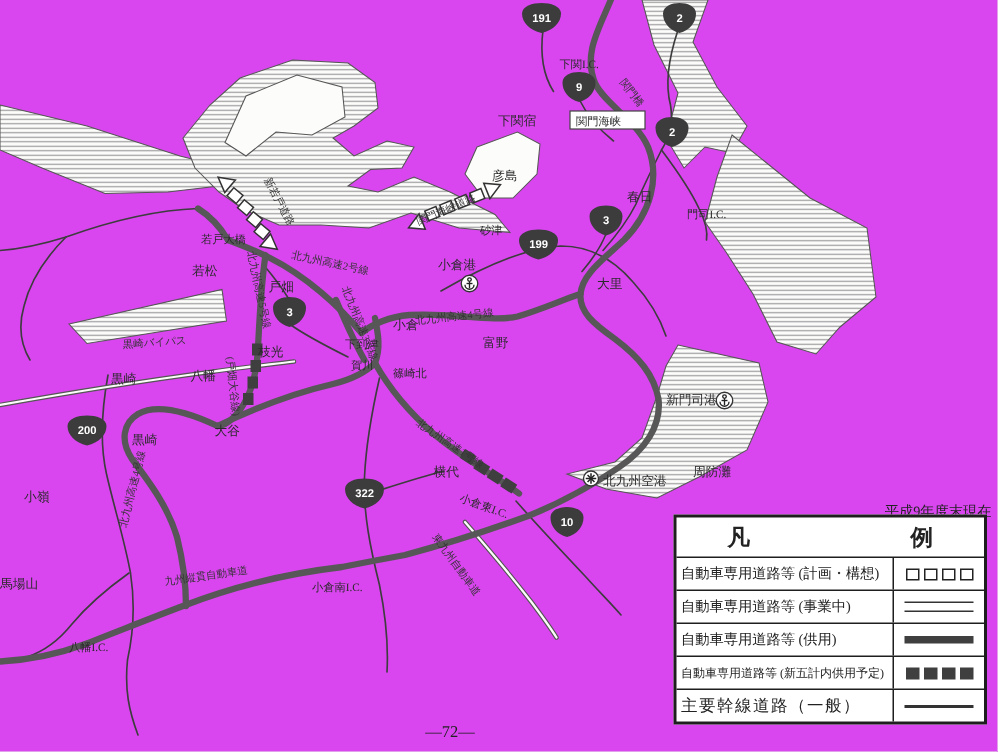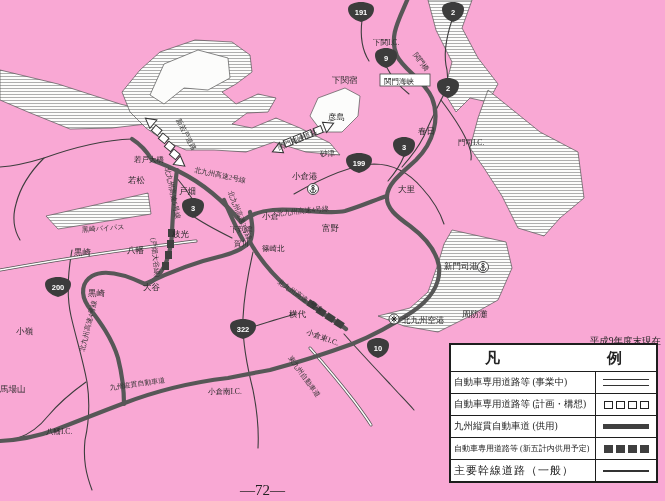--- a/index.html
+++ b/index.html
@@ -1,16 +1,16 @@
 <!DOCTYPE html>
 <html><head>
 <meta charset="utf-8">
 <style>
   html,body{margin:0;padding:0;background:#e8e8e8;}
-  #page{position:relative;width:665px;height:501px;background:#f9a8d4;overflow:hidden;
+  #page{position:relative;width:665px;height:501px;background:#d946ef;overflow:hidden;
         font-family:"Liberation Serif", serif;color:#222;}
   svg text{font-family:"Liberation Serif", serif;fill:#2a2a2a;}
   .lbl{font-size:8.5px;}
   .lbl-sm{font-size:7.5px;}
   .rd{font-size:7px;fill:#333;}
   .shield-num{font-size:7.5px;font-weight:bold;fill:#fff;text-anchor:middle;
               font-family:"Liberation Sans", sans-serif;}
   
   .legend{position:absolute;left:449px;top:343px;width:209px;background:#fff;
           border:2px solid #1e1e1e;box-sizing:border-box;}
@@ -25,21 +25,21 @@
   .legend-sym{width:60px;border-left:1.5px solid #1e1e1e;display:flex;align-items:center;
               justify-content:center;gap:3px;}
   .sq-open{width:9px;height:8px;border:1.5px solid #222;background:#fff;box-sizing:border-box;}
   .sq-fill{width:9px;height:8px;background:#3f3f3f;}
   .ln-double{width:46px;height:7px;border-top:1.5px solid #333;border-bottom:1.5px solid #333;box-sizing:border-box;}
   .ln-thick{width:46px;height:5px;background:#3f3f3f;}
   .ln-thin{width:46px;height:2px;background:#333;}
   .date-note{position:absolute;right:4px;top:335px;font-size:9.5px;}
   .legend-note{position:absolute;left:452px;top:486px;width:212px;font-size:9.5px;
                font-weight:bold;white-space:nowrap;}
-  .page-num{position:absolute;left:240px;top:482px;width:120px;text-align:left;font-size:15px;}
+  .page-num{position:absolute;left:240px;top:482px;width:120px;text-align:center;font-size:11px;}
 </style>
 </head>
 <body>
 
 <div id="page">
 
 <svg width="665" height="501" viewBox="0 0 665 501">
   <defs>
     <pattern id="hatch" width="4" height="3" patternUnits="userSpaceOnUse">
       <rect width="4" height="3" fill="#fcfcfb"></rect>
@@ -254,36 +254,36 @@
 
 
 <div class="date-note">平成9年度末現在</div>
 
 <div class="legend">
   <div class="legend-title">
     <span>凡</span>
     <span>例</span>
   </div>
   <div class="legend-row">
-    <div class="legend-label">自動車専用道路等 (事業中)</div>
-    <div class="legend-sym">
-          <span class="ln-double"></span>
-        </div>
-  </div>
-  <div class="legend-row">
     <div class="legend-label">自動車専用道路等 (計画・構想)</div>
     <div class="legend-sym">
       <span class="sq-open"></span>
           <span class="sq-open"></span>
           <span class="sq-open"></span>
           <span class="sq-open"></span>
     </div>
   </div>
   <div class="legend-row">
-    <div class="legend-label">九州縦貫自動車道 (供用)</div>
+    <div class="legend-label">自動車専用道路等 (事業中)</div>
+    <div class="legend-sym">
+          <span class="ln-double"></span>
+        </div>
+  </div>
+  <div class="legend-row">
+    <div class="legend-label">自動車専用道路等 (供用)</div>
     <div class="legend-sym">
           <span class="ln-thick"></span>
         </div>
   </div>
   <div class="legend-row">
     <div class="legend-label sz-s">自動車専用道路等 (新五計内供用予定)</div>
     <div class="legend-sym">
       <span class="sq-fill"></span>
           <span class="sq-fill"></span>
           <span class="sq-fill"></span>

